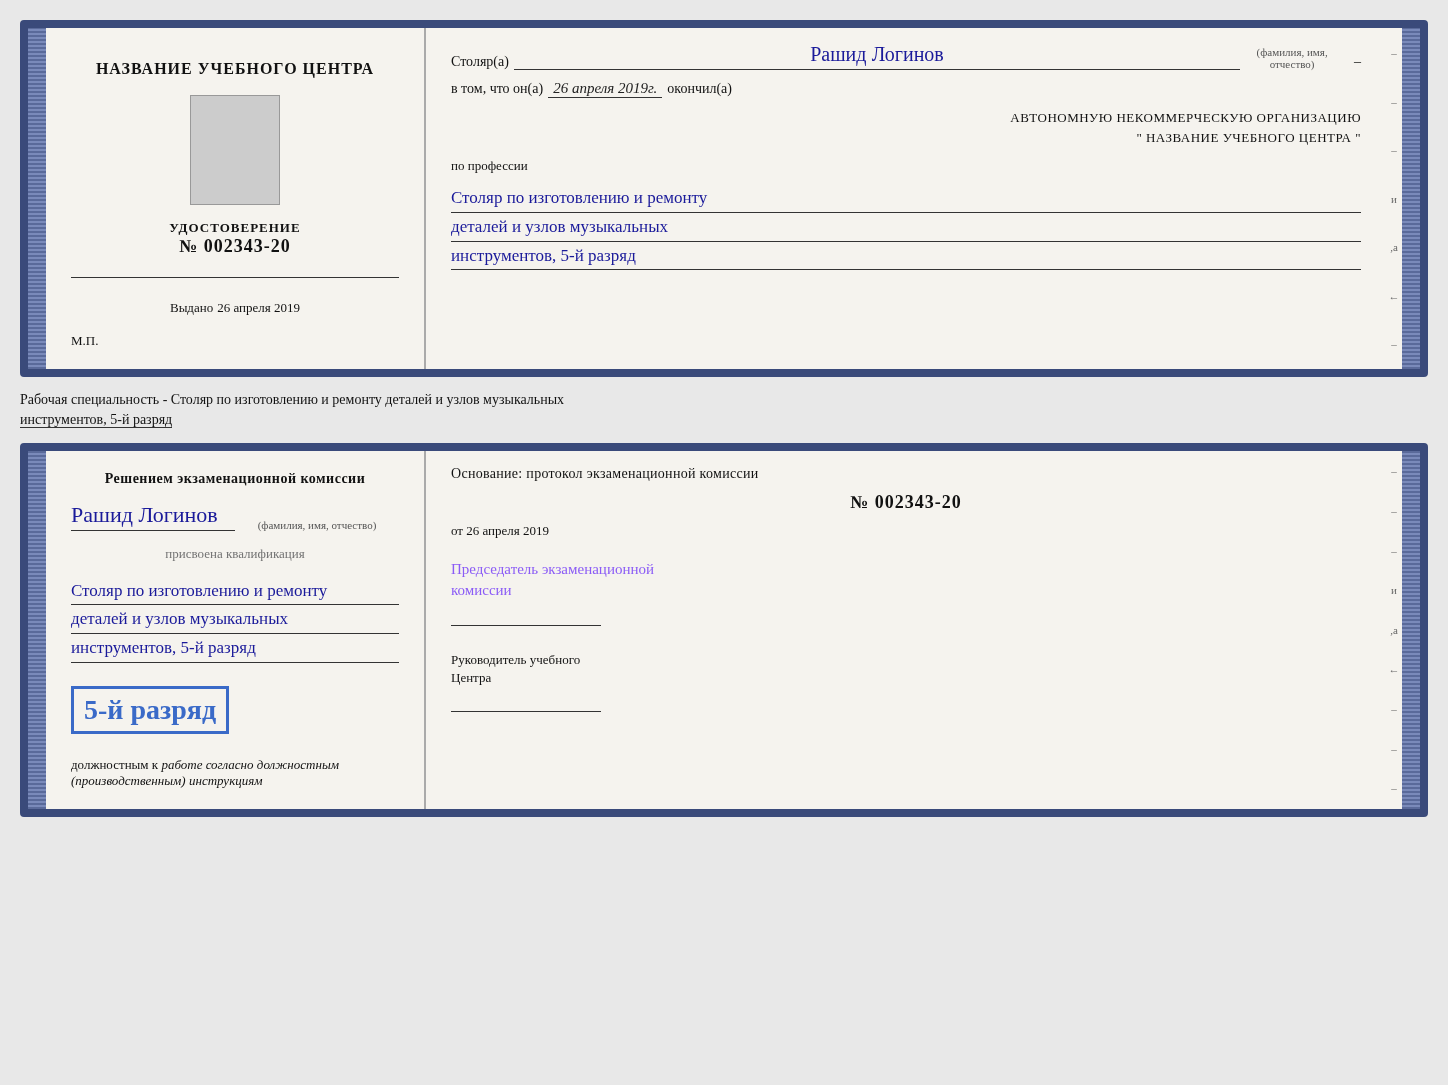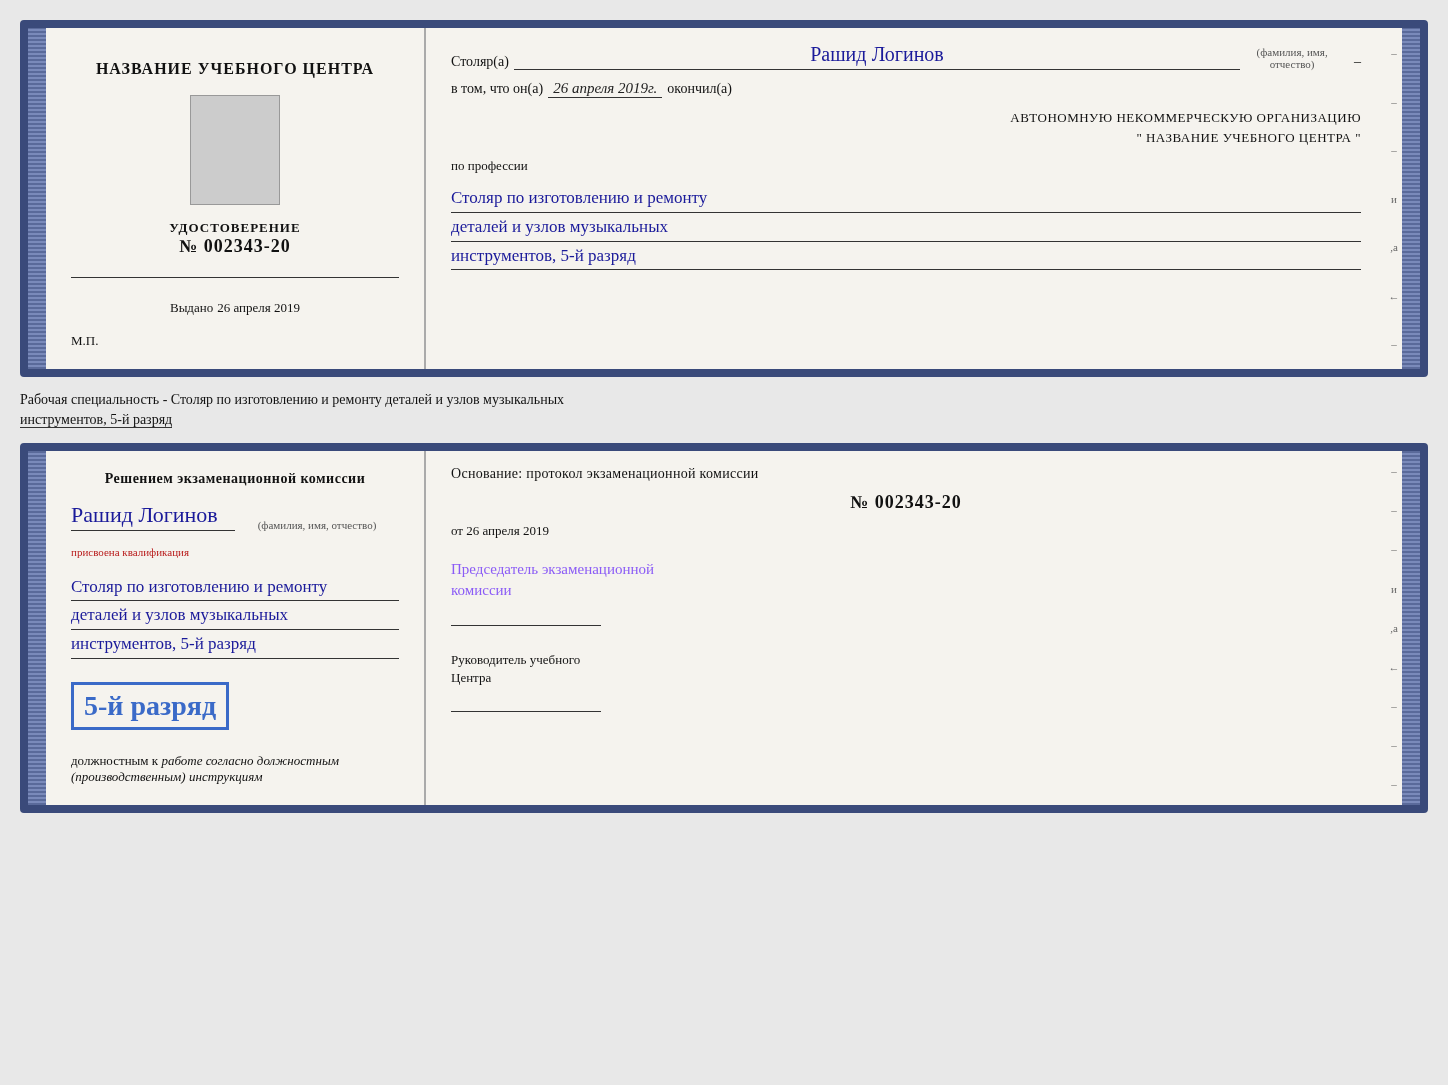--- a/index.html
+++ b/index.html
@@ -251,22 +251,23 @@
     }
 
     .bottom-recipient-subtitle {
       font-size: 11px;
       color: #555;
       text-align: center;
       width: 100%;
     }
 
     .prisvoena-label {
-      font-size: 11px;
-      color: #b91c1c;
+      font-size: 13px;
+      color: #737373;
+      text-align: center;
       width: 100%;
     }
 
     .qualification-lines {
       width: 100%;
     }
 
     .razryad-box {
       border: 3px solid #3a6ac8;
       padding: 5px 10px;

